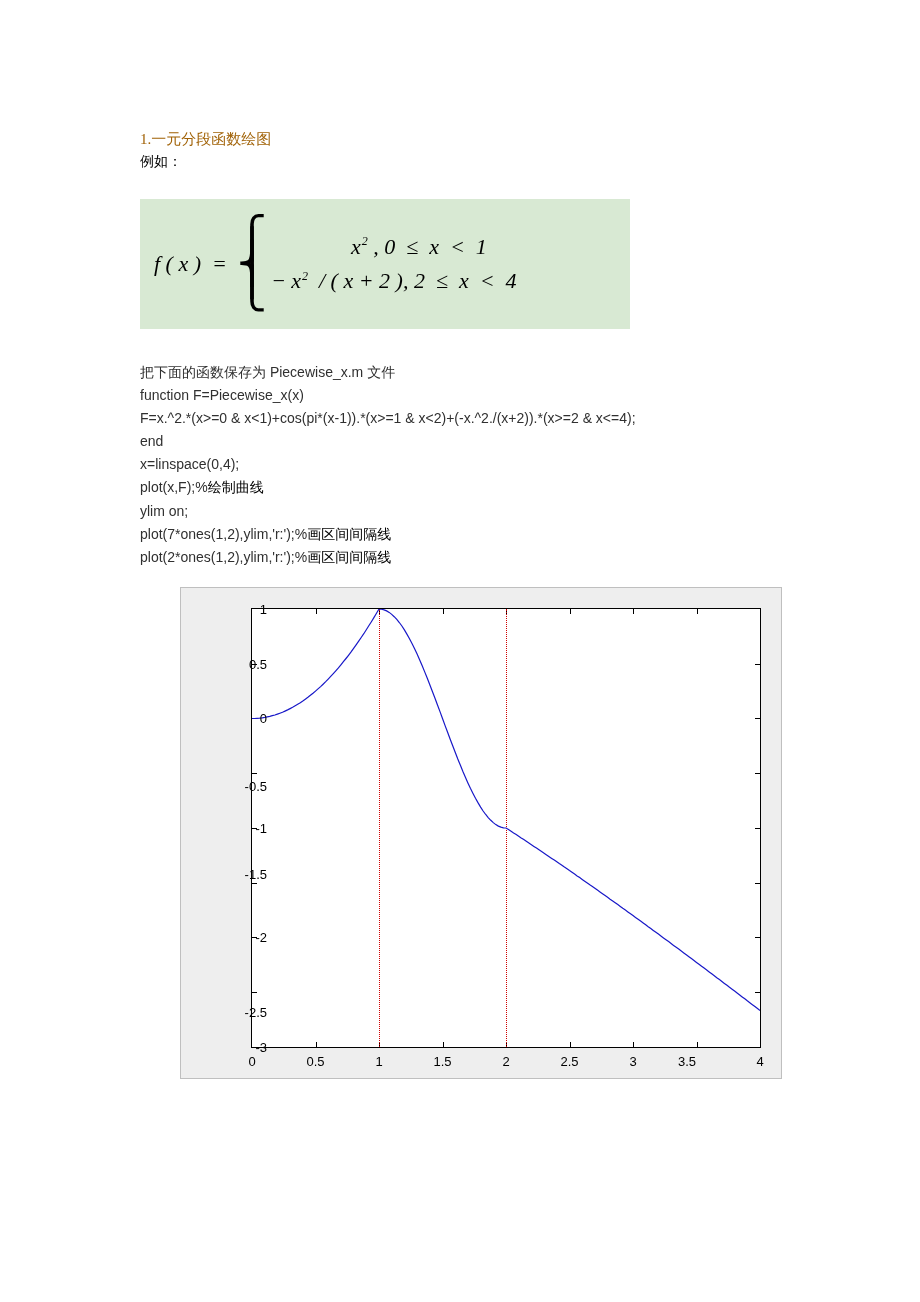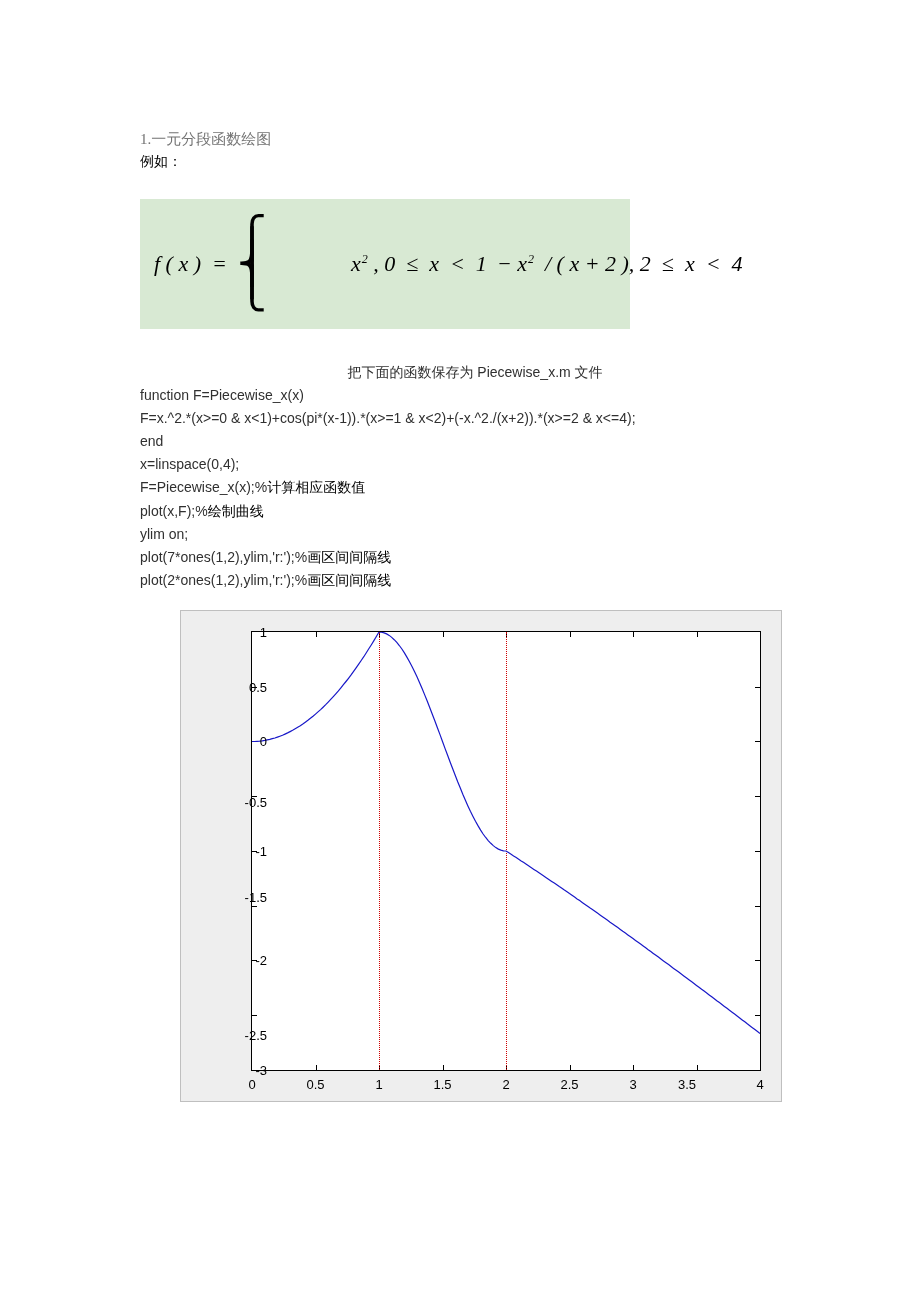--- a/index.html
+++ b/index.html
@@ -10,21 +10,21 @@
     font-size: 14px;
     color: #000;
   }
   .page {
     width: 920px;
     min-height: 1302px;
     padding: 130px 110px 60px 140px;
     box-sizing: border-box;
   }
   .heading {
-    color: #737373;
+    color: #a16207;
     font-size: 15px;
     font-family: "SimSun", serif;
     margin: 0;
   }
   .example-label {
     font-size: 14px;
     margin-top: 4px;
     margin-bottom: 28px;
   }
   .equation-box {
@@ -49,38 +49,38 @@
     display:flex;
     flex-direction:column;
     line-height: 0.32;
     font-size: 40px;
     padding-right: 4px;
     align-items:center;
   }
   .brace-col span { display:block; }
   .eq-rhs {
     display: flex;
-    flex-direction: row;
+    flex-direction: column;
     gap: 10px;
     line-height: 1.1;
   }
   .eq-line { white-space: nowrap; }
   .eq-line sup { font-size: 12px; vertical-align: super; font-style: italic; padding-left:1px;}
   .eq-op { font-style: normal; letter-spacing: 2px;}
   .text-block {
     margin-top: 32px;
     font-size: 14px;
     line-height: 1.65;
   }
   .code-line,.text-block > div {
     font-family: Arial, "Microsoft YaHei", sans-serif;
     color: #303030;
     white-space: nowrap;
   }
-  .cn { font-family: "SimSun", serif; color: #000; text-align: center; }
+  .cn { font-family: "SimSun", serif; color: #000; }
 
   .plot-holder {
     margin-top: 18px;
     margin-left: 40px;
   }
   .plot-frame {
     width: 600px;
     height: 490px;
     background: #eeeeee;
     border: 1px solid #bfbfbf;
@@ -155,21 +155,20 @@
       <div class="eq-line">− x<sup>2</sup> &nbsp;/&nbsp;( x + 2 ), 2 &nbsp;≤&nbsp; x &nbsp;&lt;&nbsp; 4</div>
     </div>
   </div>
 
   <div class="text-block">
     <div class="cn">把下面的函数保存为 Piecewise_x.m 文件</div>
     <div>function F=Piecewise_x(x)</div>
     <div>F=x.^2.*(x&gt;=0 &amp; x&lt;1)+cos(pi*(x-1)).*(x&gt;=1 &amp; x&lt;2)+(-x.^2./(x+2)).*(x&gt;=2 &amp; x&lt;=4);</div>
     <div>end</div>
     <div>x=linspace(0,4);</div>
-    <div><span>F=Piecewise_x(x);%</span><span class="cn">计算相应函数值</span></div>
     <div><span>plot(x,F);%</span><span class="cn">绘制曲线</span></div>
     <div>ylim on;</div>
     <div><span>plot(7*ones(1,2),ylim,'r:');%</span><span class="cn">画区间间隔线</span></div>
     <div><span>plot(2*ones(1,2),ylim,'r:');%</span><span class="cn">画区间间隔线</span></div>
   </div>
 
   <div class="plot-holder">
     <div class="plot-frame">
       <div class="axes" id="axes">
           <div class="ytick-mark" style="top: 383.25px;"></div>
@@ -206,21 +205,21 @@
             <path d="M0.0 109.5 L2.5 109.5 L5.1 109.3 L7.6 109.1 L10.2 108.8 L12.7 108.4 L15.2 107.9 L17.8 107.4 L20.3 106.7 L22.9 106.0 L25.4 105.1 L27.9 104.2 L30.5 103.2 L33.0 102.1 L35.6 100.9 L38.1 99.6 L40.6 98.3 L43.2 96.8 L45.7 95.3 L48.3 93.7 L50.8 92.0 L53.3 90.2 L55.9 88.3 L58.4 86.3 L61.0 84.3 L63.5 82.1 L66.0 79.9 L68.6 77.6 L71.1 75.2 L73.7 72.7 L76.2 70.1 L78.7 67.4 L81.3 64.6 L83.8 61.8 L86.4 58.9 L88.9 55.8 L91.4 52.7 L94.0 49.5 L96.5 46.3 L99.1 42.9 L101.6 39.4 L104.1 35.9 L106.7 32.2 L109.2 28.5 L111.8 24.7 L114.3 20.8 L116.8 16.8 L119.4 12.7 L121.9 8.6 L124.5 4.3 L127.0 0.0 L129.5 0.2 L132.1 0.9 L134.6 1.9 L137.2 3.4 L139.7 5.4 L142.2 7.7 L144.8 10.4 L147.3 13.5 L149.9 17.0 L152.4 20.9 L154.9 25.1 L157.5 29.7 L160.0 34.5 L162.6 39.7 L165.1 45.1 L167.6 50.8 L170.2 56.7 L172.7 62.9 L175.3 69.2 L177.8 75.7 L180.3 82.3 L182.9 89.0 L185.4 95.8 L188.0 102.6 L190.5 109.5 L193.0 116.4 L195.6 123.2 L198.1 130.0 L200.7 136.7 L203.2 143.3 L205.7 149.8 L208.3 156.1 L210.8 162.3 L213.4 168.2 L215.9 173.9 L218.4 179.3 L221.0 184.5 L223.5 189.3 L226.1 193.9 L228.6 198.1 L231.1 202.0 L233.7 205.5 L236.2 208.6 L238.8 211.3 L241.3 213.6 L243.8 215.6 L246.4 217.1 L248.9 218.1 L251.5 218.8 L254.0 219.0 L256.5 220.6 L259.1 222.3 L261.6 224.0 L264.2 225.6 L266.7 227.3 L269.2 229.0 L271.8 230.6 L274.3 232.3 L276.9 234.0 L279.4 235.7 L281.9 237.4 L284.5 239.1 L287.0 240.8 L289.6 242.5 L292.1 244.2 L294.6 245.9 L297.2 247.7 L299.7 249.4 L302.3 251.1 L304.8 252.8 L307.3 254.6 L309.9 256.3 L312.4 258.1 L315.0 259.8 L317.5 261.6 L320.0 263.3 L322.6 265.1 L325.1 266.9 L327.7 268.6 L330.2 270.4 L332.7 272.2 L335.3 274.0 L337.8 275.8 L340.4 277.5 L342.9 279.3 L345.4 281.1 L348.0 282.9 L350.5 284.7 L353.1 286.5 L355.6 288.3 L358.1 290.2 L360.7 292.0 L363.2 293.8 L365.8 295.6 L368.3 297.4 L370.8 299.3 L373.4 301.1 L375.9 302.9 L378.5 304.8 L381.0 306.6 L383.5 308.4 L386.1 310.3 L388.6 312.1 L391.2 314.0 L393.7 315.8 L396.2 317.7 L398.8 319.5 L401.3 321.4 L403.9 323.3 L406.4 325.1 L408.9 327.0 L411.5 328.9 L414.0 330.7 L416.6 332.6 L419.1 334.5 L421.6 336.4 L424.2 338.3 L426.7 340.1 L429.3 342.0 L431.8 343.9 L434.3 345.8 L436.9 347.7 L439.4 349.6 L442.0 351.5 L444.5 353.4 L447.0 355.3 L449.6 357.2 L452.1 359.1 L454.7 361.0 L457.2 362.9 L459.7 364.8 L462.3 366.7 L464.8 368.7 L467.4 370.6 L469.9 372.5 L472.4 374.4 L475.0 376.3 L477.5 378.3 L480.1 380.2 L482.6 382.1 L485.1 384.0 L487.7 386.0 L490.2 387.9 L492.8 389.8 L495.3 391.8 L497.8 393.7 L500.4 395.7 L502.9 397.6 L505.5 399.6 L508.0 401.5" fill="none" stroke="#1818c8" stroke-width="1.2"></path>
           </svg>
         </div>
       <div id="ylabels"></div>
       <div id="xlabels"></div>
     <div class="ytick" style="top: 459px;">-3</div>
         <div class="ytick" style="top: 424px;">-2.5</div>
         <div class="ytick" style="top: 349.5px;">-2</div>
         <div class="ytick" style="top: 286px;">-1.5</div>
         <div class="ytick" style="top: 240px;">-1</div>
-        <div class="ytick" style="top: 191px;">-0.5</div>
+        <div class="ytick" style="top: 198px;">-0.5</div>
         <div class="ytick" style="top: 130.5px;">0</div>
         <div class="ytick" style="top: 75.75px;">0.5</div>
         <div class="ytick" style="top: 21px;">1</div>
         <div class="xtick" style="left: 71px;">0</div>
         <div class="xtick" style="left: 134.5px;">0.5</div>
         <div class="xtick" style="left: 198px;">1</div>
         <div class="xtick" style="left: 261.5px;">1.5</div>
         <div class="xtick" style="left: 325px;">2</div>
         <div class="xtick" style="left: 388.5px;">2.5</div>
         <div class="xtick" style="left: 452px;">3</div>

